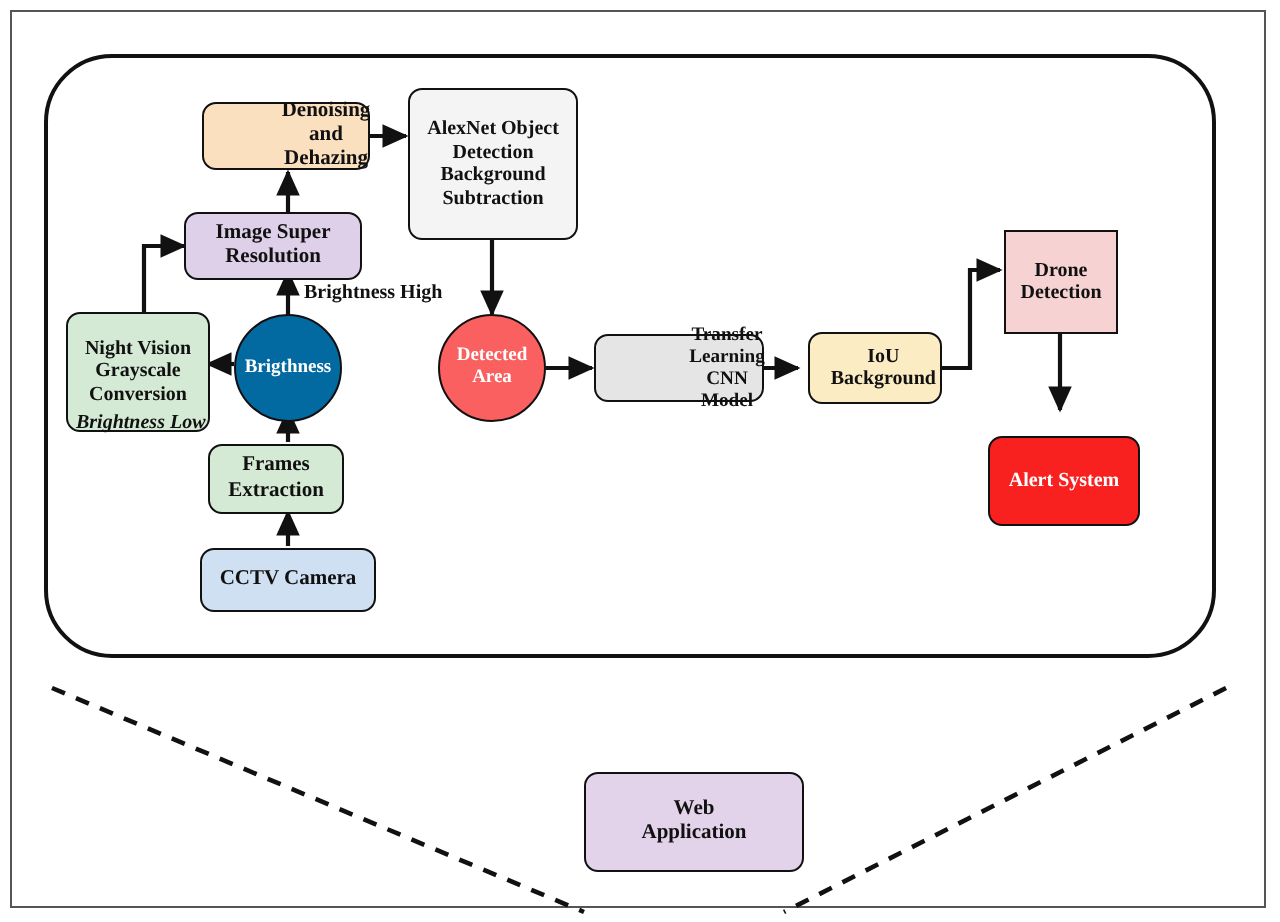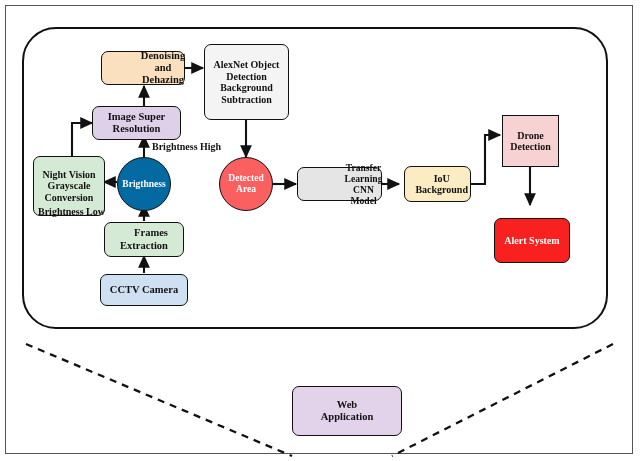--- a/index.html
+++ b/index.html
@@ -114,21 +114,21 @@
     <g stroke="#111111" stroke-width="2.3" fill="none" stroke-dasharray="7 6" stroke-linecap="butt">
       <path d="M26,344 L292,456"></path>
       <path d="M613,344 L392,456"></path>
     </g>
   </svg>
 
   <div class="node rounded" style="left:100px; top:274px; width:88px; height:32px; background:#cfe0f3; font-size:10.5px;">
     <span class="txt">CCTV  Camera</span>
   </div>
 
-  <div class="node rounded" style="left:104px; top:222px; width:80px; height:35px; background:#d5ead4; font-size:10.5px;text-align:right;">
+  <div class="node rounded" style="left:104px; top:222px; width:68px; height:35px; background:#d5ead4; font-size:10.5px;">
     <span class="txt">
       <span class="stack-line">Frames</span>
       <span class="stack-line">Extraction</span>
     </span>
   </div>
 
   <div class="node circle" style="left:117px; top:157px; width:54px; height:54px; background:#0369a1; color:#ffffff; font-size:9.5px;">
     <span class="txt">Brigthness</span>
   </div>
 
@@ -198,15 +198,15 @@
 
   <div class="node rounded" style="left:292px; top:386px; width:110px; height:50px; background:#e2d3ea; font-size:10.5px;">
     <span class="txt">
       <span class="stack-line">Web</span>
       <span class="stack-line">Application</span>
     </span>
   </div>
 
   <div class="edge-label" style="left:152px; top:141px; font-size:10px;">Brightness High</div>
 
-  <div class="edge-label" style="left:38px; top:206px; font-size:10px;">Brightness Low</div>
+  <div class="edge-label" style="left:38px; top:206px; font-size:10px;font-style:italic;">Brightness Low</div>
 
 </div>
 
 </body></html>

